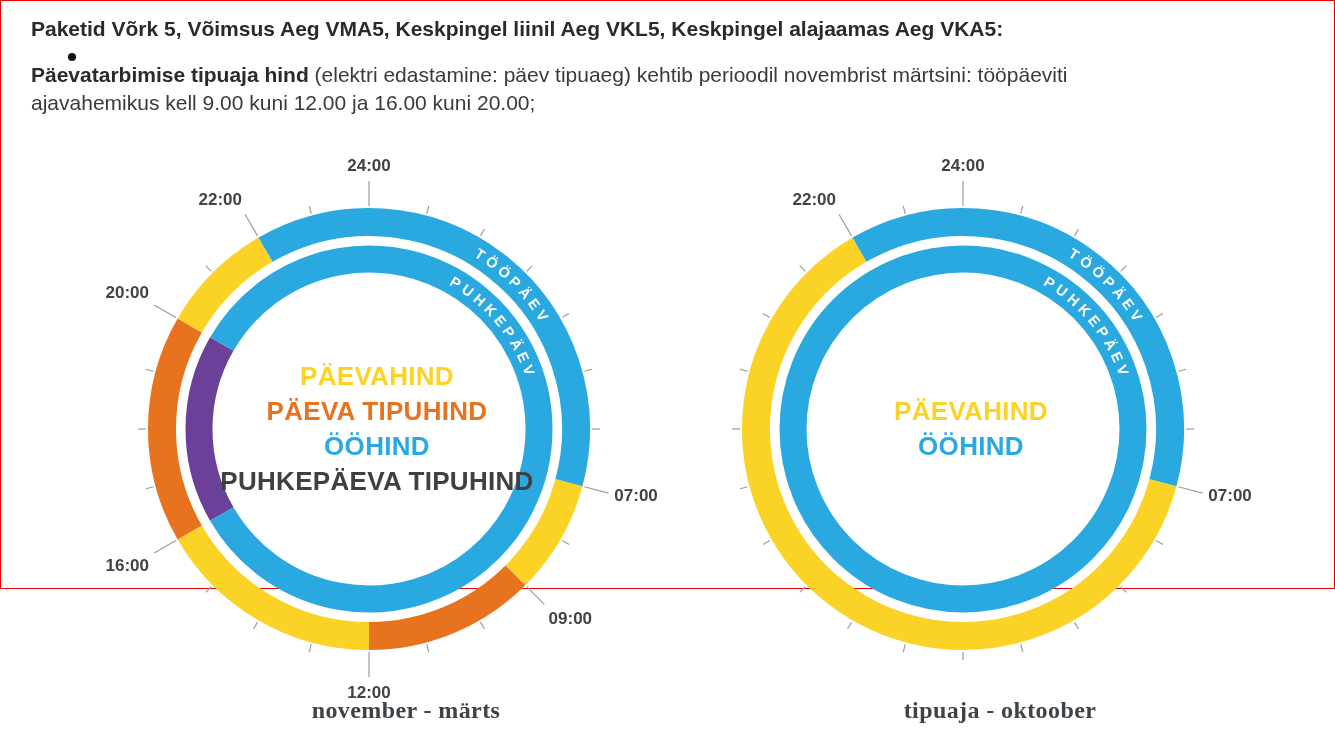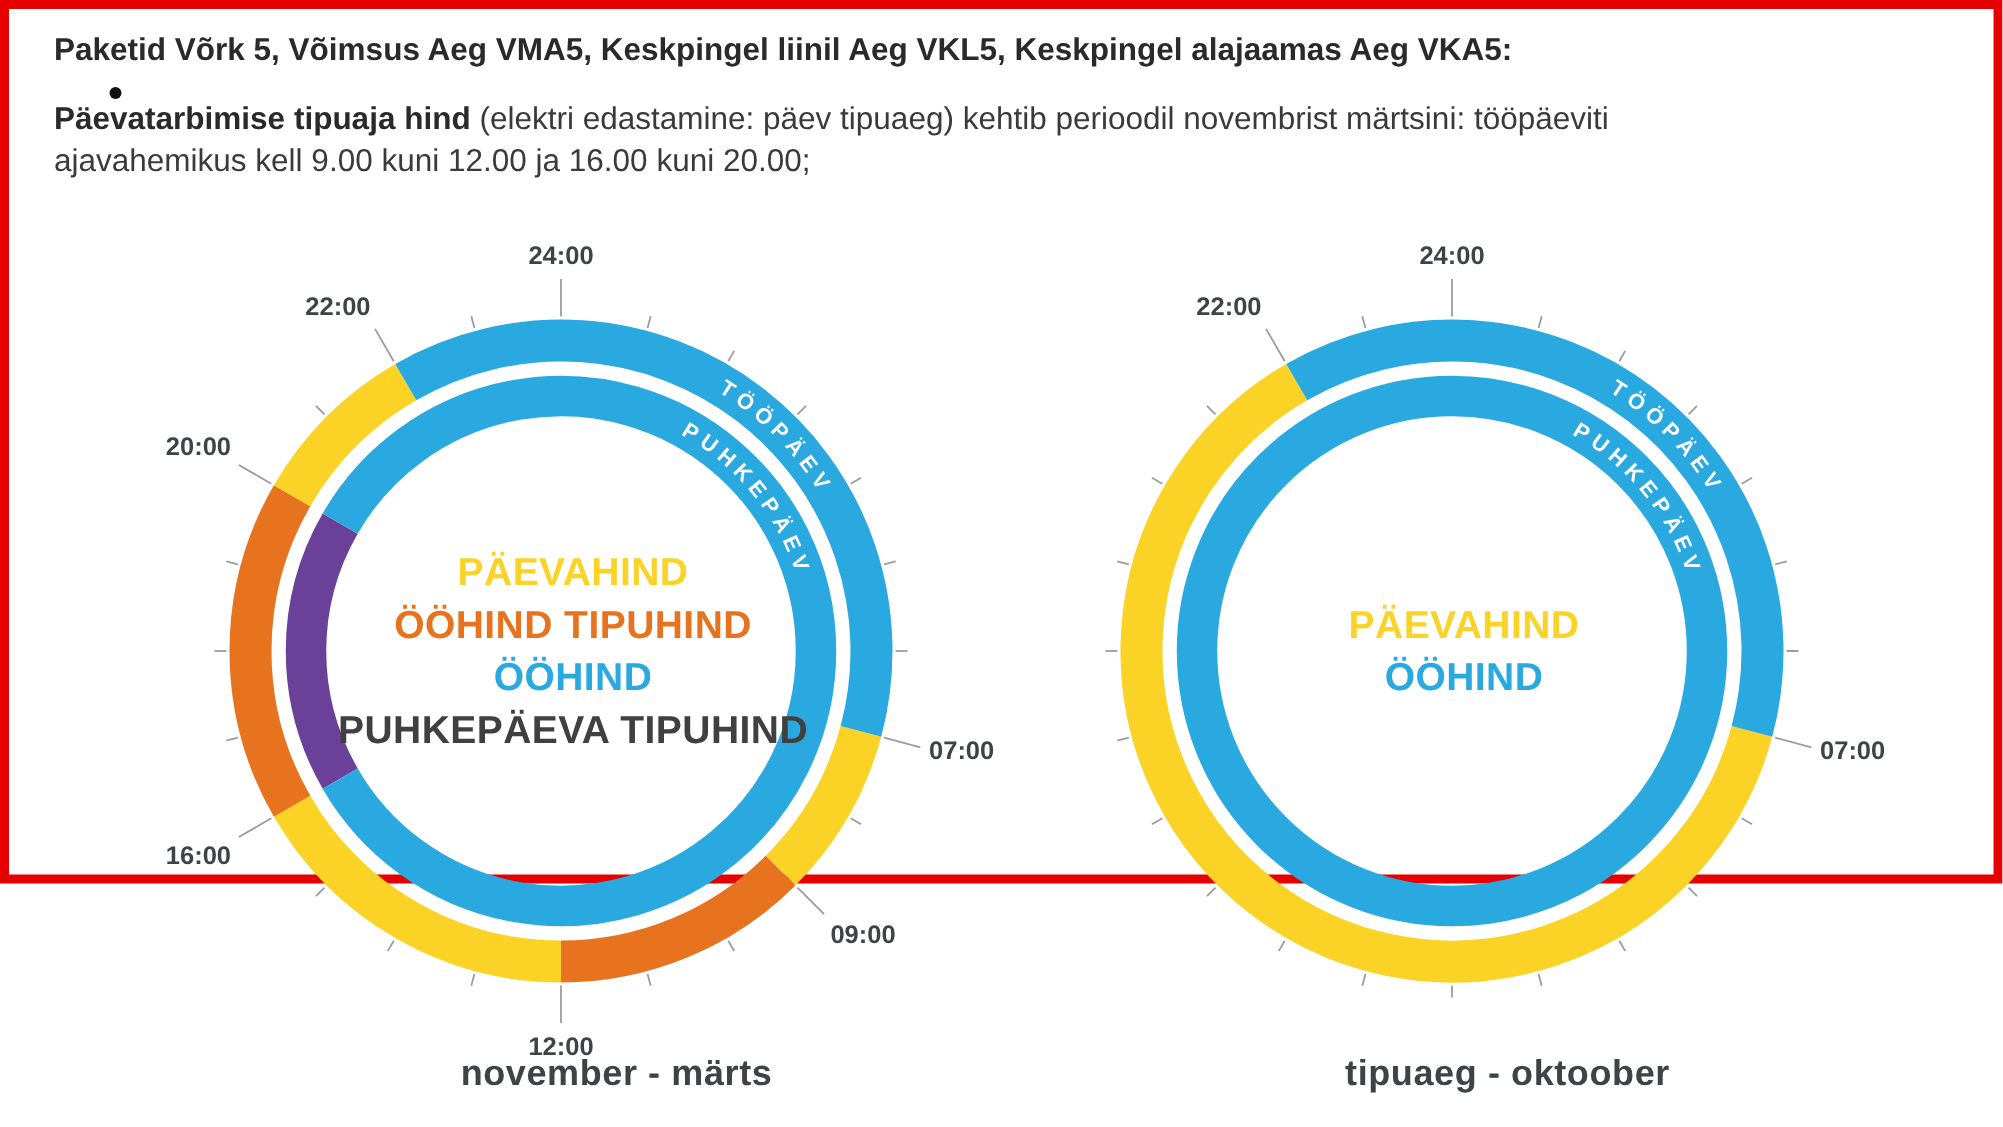--- a/index.html
+++ b/index.html
@@ -1,30 +1,30 @@
 <!DOCTYPE html>
 <html><head>
 <meta charset="utf-8">
 <style>
   html,body{margin:0;padding:0;background:#fff;}
   body{width:1335px;height:751px;overflow:hidden;font-family:"Liberation Sans",sans-serif;}
-  .page{position:relative;box-sizing:border-box;width:1335px;height:589px;background:#fff;border:6px solid #3b82f6;}
+  .page{position:relative;box-sizing:border-box;width:1335px;height:589px;background:#fff;border:1px solid #3b82f6;}
   .header{position:absolute;left:30px;top:13px;width:1275px;color:#2b2b2b;}
   .title{font-size:21px;font-weight:bold;line-height:29px;color:#2a2a2a;}
   .bullet{display:flex;align-items:flex-start;line-height:28px;font-size:21px;color:#3a3a3a;flex-direction:column;}
   .dot{flex:0 0 8px;width:8px;height:8px;border-radius:50%;background:#111;margin:10px 20px 0 37px;}
   .btext{max-width:1150px;}
   .blead{font-weight:bold;color:#2a2a2a;}
   .chart{position:absolute;top:172px;width:560px;height:578px;}
   #chart0{left:96px;}
   #chart1{left:690px;}
   .chart svg{display:block;overflow:visible;}
   .legend{position:absolute;left:0;top:0;width:560px;height:512px;display:flex;flex-direction:column;align-items:center;justify-content:center;text-align:center;pointer-events:none;}
   .legend-line{font-weight:bold;font-size:26px;line-height:35px;letter-spacing:0.3px;white-space:nowrap;}
-  .caption{position:absolute;top:524px;left:0;width:560px;box-sizing:border-box;padding-left:58px;text-align:center;font-size:24px;font-weight:bold;letter-spacing:0.4px;color:#3e4347;}
+  .caption{position:absolute;top:524px;left:0;width:560px;box-sizing:border-box;padding-left:58px;text-align:center;font-size:24px;font-weight:bold;letter-spacing:0.4px;color:#3e4347;font-family:Liberation Serif, serif;}
   .tick-label{font-family:"Liberation Sans",sans-serif;font-size:17px;font-weight:600;fill:#3e4347;}
   .ring-label{font-family:"Liberation Sans",sans-serif;font-size:14.5px;font-weight:bold;fill:#ffffff;letter-spacing:4px;}
 </style>
 </head>
 <body>
 
 <div class="page" style="border-color: rgb(230, 0, 0);">
 
   <div class="header">
     <div class="title">Paketid Võrk 5, Võimsus Aeg VMA5, Keskpingel liinil Aeg VKL5, Keskpingel alajaamas Aeg VKA5:</div>
@@ -75,21 +75,21 @@
         <text x="271.99999999999994" y="-2" text-anchor="middle" class="tick-label">24:00</text>
         <text x="144.9999999999999" y="32.029547438752644" text-anchor="end" class="tick-label">22:00</text>
         <text x="52.02954743875259" y="124.99999999999997" text-anchor="end" class="tick-label">20:00</text>
         <text x="52.029547438752644" y="398.0000000000001" text-anchor="end" class="tick-label">16:00</text>
         <text x="272.00000000000006" y="525" text-anchor="middle" class="tick-label">12:00</text>
         <text x="451.60512242138304" y="450.60512242138304" text-anchor="start" class="tick-label">09:00</text>
         <text x="517.3451598774234" y="327.7400374560403" text-anchor="start" class="tick-label">07:00</text>
       </svg>
     <div class="legend">
         <div class="legend-line" style="color: rgb(251, 211, 39);">PÄEVAHIND</div>
-        <div class="legend-line" style="color: rgb(232, 115, 30);">ÖÖHIND TIPUHIND</div>
+        <div class="legend-line" style="color: rgb(232, 115, 30);">PÄEVA TIPUHIND</div>
         <div class="legend-line" style="color: rgb(42, 169, 224);">ÖÖHIND</div>
         <div class="legend-line" style="color: #404040;">PUHKEPÄEVA TIPUHIND</div>
       </div>
     <div class="caption">november - märts</div>
   </div>
 
   <div class="chart" id="chart1">
     <svg width="560" height="520">
         <line x1="272" y1="33" x2="272" y2="8" stroke="#9c9c9c" stroke-width="1.2"></line>
         <line x1="329.71664705786213" y1="40.598540737537775" x2="331.7871994186823" y2="32.87113412722522" stroke="#9c9c9c" stroke-width="1.2"></line>
@@ -123,16 +123,16 @@
         <path id="ringpath-1-1" d="M 351.86762070019427 111.61799570690985 A 165 165 0 0 1 388.6726188957804 372.6726188957803" fill="none"></path>
         <text class="ring-label"><textPath href="#ringpath-1-1" xlink:href="#ringpath-1-1">PUHKEPÄEV</textPath></text>
         <text x="271.99999999999994" y="-2" text-anchor="middle" class="tick-label">24:00</text>
         <text x="144.9999999999999" y="32.029547438752644" text-anchor="end" class="tick-label">22:00</text>
         <text x="517.3451598774234" y="327.7400374560403" text-anchor="start" class="tick-label">07:00</text>
       </svg>
     <div class="legend">
         <div class="legend-line" style="color: rgb(251, 211, 39);">PÄEVAHIND</div>
         <div class="legend-line" style="color: rgb(42, 169, 224);">ÖÖHIND</div>
       </div>
-    <div class="caption">tipuaeg - oktoober</div>
+    <div class="caption">tipuaja - oktoober</div>
   </div>
 
 </div>
 
 </body></html>

